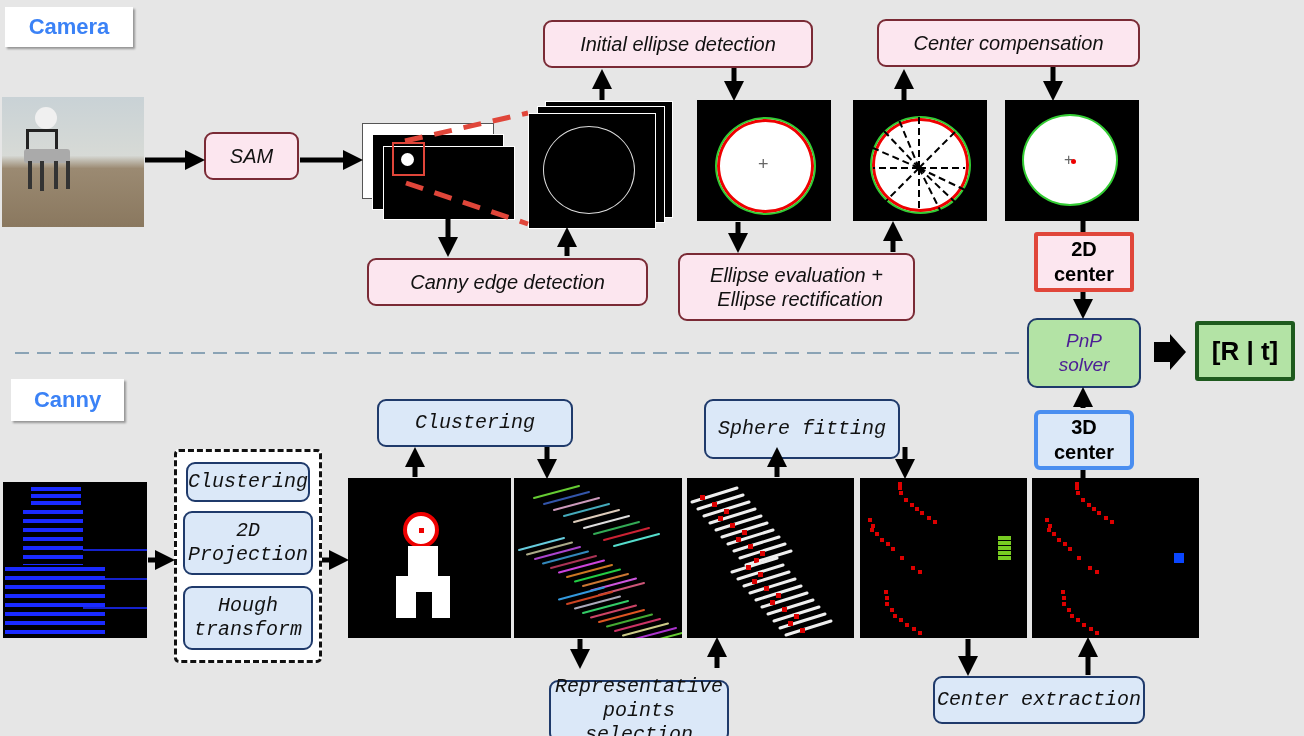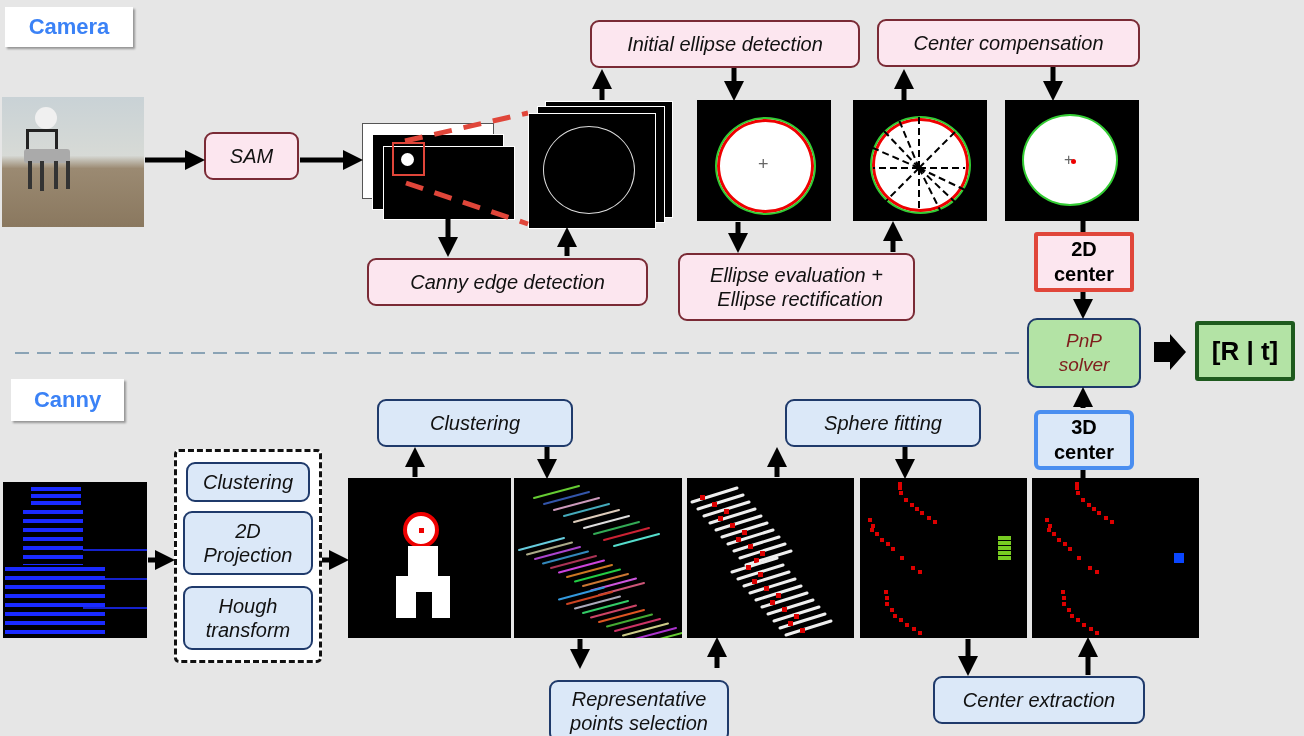--- a/index.html
+++ b/index.html
@@ -6,21 +6,21 @@
   body { width: 1304px; height: 736px; background: #e6e6e6; position: relative; overflow: hidden;
          font-family: "Liberation Sans", sans-serif; }
   .abs { position: absolute; }
   .section-label { position: absolute; background: #fff; font-weight: bold; font-size: 22px; color: #3b82f6;
          display: flex; align-items: center; justify-content: center; box-shadow: 2px 2px 2px rgba(0,0,0,0.35); }
   .pink { position: absolute; background: #fce6ef; border: 2px solid #7a2a35; border-radius: 9px;
           display: flex; align-items: center; justify-content: center; text-align: center;
           font-style: italic; font-size: 20px; color: #111; line-height: 1.2; box-sizing: border-box; }
   .blue { position: absolute; background: #dbe8f8; border: 2px solid #1f3a6b; border-radius: 9px;
           display: flex; align-items: center; justify-content: center; text-align: center;
-          font-style: italic; font-size: 20px; color: #111; line-height: 1.2; box-sizing: border-box; }
+          font-style: italic; font-size: 20px; color: #111; line-height: 1.2; box-sizing: border-box; font-family: Liberation Mono, monospace; }
   .panel { position: absolute; background: #000; }
   .center-box { position: absolute; display: flex; align-items: center; justify-content: center; text-align: center;
           font-weight: bold; font-size: 20px; line-height: 1.25; box-sizing: border-box; border-radius: 3px; }
   svg.overlay { position: absolute; left: 0; top: 0; width: 1304px; height: 736px; pointer-events: none; }
   .vline { white-space: pre-line; }
 </style>
 </head>
 <body>
 
 <div class="section-label" style="left:5px;top:7px;width:128px;height:40px;">Camera</div>
@@ -45,21 +45,21 @@
   <div style="position:absolute;left:8px;top:-5px;width:33px;height:34px;border:2px solid #e0463a;box-sizing:border-box;"></div>
 </div>
 
 <div class="panel" style="left:545px;top:101px;width:126px;height:115px;border:1px solid #fff;"></div>
 <div class="panel" style="left:537px;top:106px;width:126px;height:115px;border:1px solid #fff;"></div>
 <div class="panel" style="left:528px;top:113px;width:126px;height:114px;border:1px solid #fff;">
   <div style="position:absolute;left:14px;top:12px;width:90px;height:86px;border:1px solid #ddd;border-radius:50%;"></div>
 </div>
 
 <div class="pink" style="left:367px;top:258px;width:281px;height:48px;">Canny edge detection</div>
-<div class="pink" style="left:590px;top:20px;width:270px;height:48px;font-style:italic;">Initial ellipse detection</div>
+<div class="pink" style="left:543px;top:20px;width:270px;height:48px;font-style:italic;">Initial ellipse detection</div>
 
 <div class="panel" style="left:697px;top:100px;width:134px;height:121px;">
   <div style="position:absolute;left:18px;top:17px;width:97px;height:94px;border-radius:50%;background:#fff;border:2px solid #3c3;box-shadow:0 0 0 3px #e00 inset;"></div>
   <div style="position:absolute;left:61px;top:55px;color:#666;font-size:18px;line-height:18px;">+</div>
 </div>
 
 <div class="panel" style="left:853px;top:100px;width:134px;height:121px;">
   <div style="position:absolute;left:17px;top:16px;width:97px;height:94px;border-radius:50%;background:#fff;border:2px solid #3c3;box-shadow:0 0 0 3px #e00 inset;"></div>
   <svg width="134" height="121" style="position:absolute;left:0;top:0;">
     <g stroke="#000" stroke-width="2" stroke-dasharray="7,4">
@@ -89,21 +89,21 @@
   <div style="position:absolute;left:66px;top:59px;width:5px;height:5px;border-radius:50%;background:#e00;"></div>
 </div>
 
 <div class="center-box vline" style="left:1034px;top:232px;width:100px;height:60px;background:#fce6ef;border:4px solid #e0463a;">2D
 center</div>
 
 <svg class="overlay">
   <line x1="15" y1="353" x2="1028" y2="353" stroke="#8aa3b5" stroke-width="2" stroke-dasharray="14,8"></line>
 </svg>
 
-<div class="abs vline" style="left:1027px;top:318px;width:114px;height:70px;background:#b3e3a5;border:2px solid #1f3a6b;border-radius:10px;display:flex;align-items:center;justify-content:center;text-align:center;font-style:italic;font-size:19px;line-height:1.25;box-sizing:border-box;color:#7f1d1d;">PnP
+<div class="abs vline" style="left:1027px;top:318px;width:114px;height:70px;background:#b3e3a5;border:2px solid #1f3a6b;border-radius:10px;display:flex;align-items:center;justify-content:center;text-align:center;font-style:italic;font-size:19px;line-height:1.25;box-sizing:border-box;color:#4c1d95;">PnP
 solver</div>
 <div class="center-box" style="left:1195px;top:321px;width:100px;height:60px;background:#b3e3a5;border:4px solid #1e5a1e;font-size:26px;">[R | t]</div>
 
 <div class="abs" style="left:3px;top:482px;width:144px;height:156px;background:#000;overflow:hidden;">
   <div style="position:absolute;left:28px;top:5px;width:50px;height:20px;background:repeating-linear-gradient(180deg,#1a2aff 0 4px,transparent 4px 7px);"></div>
   <div style="position:absolute;left:20px;top:28px;width:60px;height:55px;background:repeating-linear-gradient(180deg,#1a2aff 0 4px,transparent 4px 9px);"></div>
   <div style="position:absolute;left:2px;top:85px;width:100px;height:70px;background:repeating-linear-gradient(180deg,#1a2aff 0 4px,transparent 4px 9px);"></div>
   <div style="position:absolute;left:80px;top:40px;width:64px;height:110px;background:repeating-linear-gradient(180deg,transparent 0 27px,#1a2aff 27px 29px);opacity:0.8;"></div>
 </div>
 
@@ -287,21 +287,21 @@
       <rect x="50" y="145" width="4" height="4" fill="#d00"></rect>
       <rect x="57" y="149" width="4" height="4" fill="#d00"></rect>
       <rect x="63" y="153" width="4" height="4" fill="#d00"></rect>
       <rect x="142" y="75" width="10" height="10" fill="#0a46ff"></rect>
     </svg>
 </div>
 
 <div class="blue" style="left:377px;top:399px;width:196px;height:48px;">Clustering</div>
 <div class="blue vline" style="left:549px;top:680px;width:180px;height:62px;">Representative
 points selection</div>
-<div class="blue" style="left:785px;top:399px;width:196px;height:48px;">Sphere fitting</div>
+<div class="blue" style="left:704px;top:399px;width:196px;height:60px;">Sphere fitting</div>
 <div class="blue" style="left:933px;top:676px;width:212px;height:48px;">Center extraction</div>
 
 <div class="center-box vline" style="left:1034px;top:410px;width:100px;height:60px;background:#dbe8f8;border:4px solid #4a8ef0;border-radius:6px;">3D
 center</div>
 
 <svg class="overlay">
   <defs>
     <marker id="ah" markerWidth="4" markerHeight="4" refX="2.2" refY="2" orient="auto" markerUnits="strokeWidth">
       <path d="M0,0 L4,2 L0,4 z" fill="#000"></path>
     </marker>

